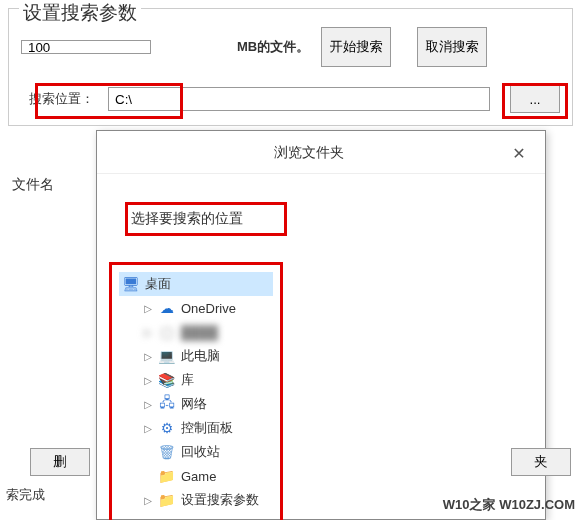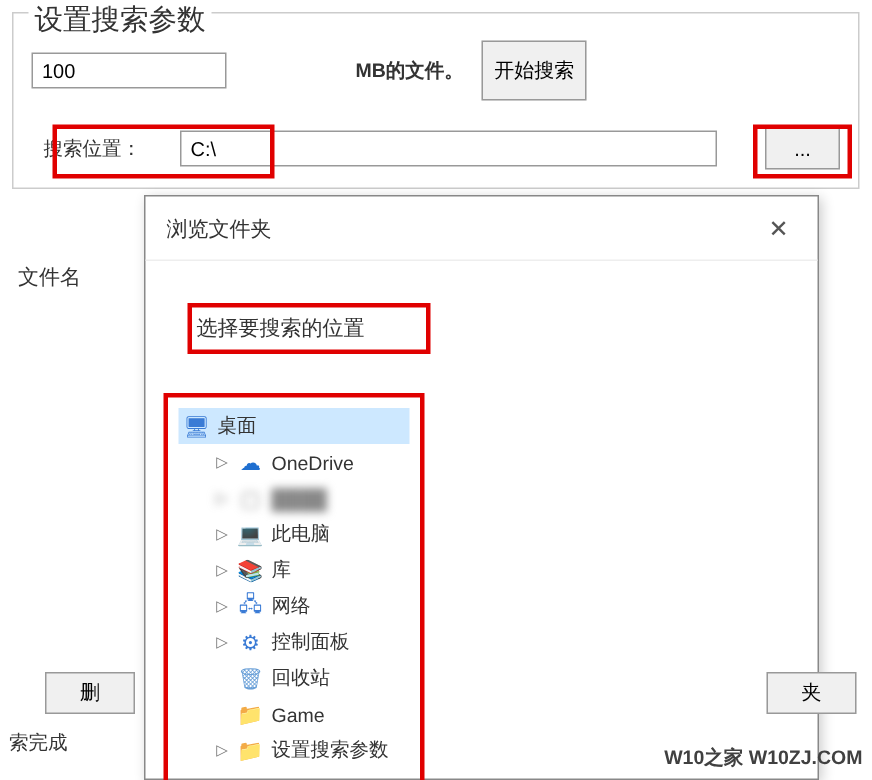--- a/index.html
+++ b/index.html
@@ -2,37 +2,37 @@
 <html><head>
   <meta charset="utf-8">
   <style>
     * { box-sizing: border-box; margin: 0; padding: 0; font-family: "Microsoft YaHei", sans-serif; }
     body { width: 581px; height: 520px; background: #fff; position: relative; font-size: 13px; color: #333; }
     
     .groupbox { border: 1px solid #ccc; margin: 8px; padding: 12px; position: relative; }
     .groupbox-title { position: absolute; top: -9px; left: 10px; background: #fff; padding: 0 4px; font-size: 19px; }
     
     .row1 { display: flex; align-items: center; gap: 6px; margin-bottom: 18px; margin-top: 6px; }
-    .row1 input { width: 130px; height: 24px; border: 1px solid #999; padding: 0 6px; }
+    .row1 input { width: 130px; height: 14px; border: 1px solid #999; padding: 0 6px; }
     .row1 button { width: 70px; height: 40px; background: #f0f0f0; border: 1px solid #999; cursor: pointer; }
     .row1 .btn-cancel { margin-left: 20px; }
     
-    .row2 { display: flex; align-items: center; gap: 18px; position: relative; justify-content: space-between; }
+    .row2 { display: flex; align-items: center; gap: 6px; position: relative; justify-content: space-between; }
     .row2 .loc-label { padding: 4px 8px; }
     .row2 input { flex: 1; height: 24px; border: 1px solid #999; padding: 0 6px; }
     .row2 .browse { width: 50px; height: 28px; background: #f0f0f0; border: 1px solid #999; cursor: pointer; margin-left: 14px; }
     
     .hl { outline: 3px solid #e00000; outline-offset: -1px; }
     .hl-box { position: absolute; border: 3px solid #e00000; pointer-events: none; }
     
     .sidebar-label { position: absolute; left: 12px; top: 176px; font-size: 14px; }
     
     .dialog { position: absolute; left: 96px; top: 130px; width: 450px; height: 390px; background: #fff; border: 1px solid #888; box-shadow: 2px 2px 8px rgba(0,0,0,.2); }
     .dlg-title { display: flex; align-items: center; padding: 10px 14px 8px; border-bottom: 1px solid #eee; }
-    .dlg-title span { flex: 1; font-size: 14px; }
+    .dlg-title span { flex: 1; font-size: 14px; text-align: center; }
     .dlg-close { width: 24px; height: 24px; display: flex; align-items: center; justify-content: center; cursor: pointer; font-size: 16px; color: #555; }
     
     .dlg-msg { margin: 30px; padding: 6px 4px; font-size: 14px; }
     
     .tree { margin: 14px; padding: 8px; height: 258px; overflow: hidden; }
     .tree-item { display: flex; align-items: center; height: 24px; gap: 6px; padding-left: 4px; }
     .tree-item.sel { background: #cde8ff; }
     .tree-child { padding-left: 20px; }
     .expander { width: 10px; color: #777; font-size: 10px; display: inline-block; text-align: center; }
     .ticon { width: 16px; height: 16px; display: inline-flex; align-items: center; justify-content: center; font-size: 14px; }
@@ -48,20 +48,21 @@
 </head>
 <body>
 
 <div class="groupbox">
   <div class="groupbox-title">设置搜索参数</div>
 
   <div class="row1">
     <input type="text" value="100" style="">
     <span style="margin-left:80px;font-weight:bold;">MB的文件。</span>
     <button style="margin-left:6px;">开始搜索</button>
+    <button class="btn-cancel">取消搜索</button>
   </div>
 
   <div class="row2">
     <span class="loc-label">搜索位置：</span>
     <input type="text" value="C:\" style="">
     <button class="browse">...</button>
   </div>
   <div class="hl-box" style="left:26px; top:74px; width:148px; height:36px;"></div>
   <div class="hl-box" style="right:4px; top:74px; width:66px; height:36px;"></div>
 </div>

